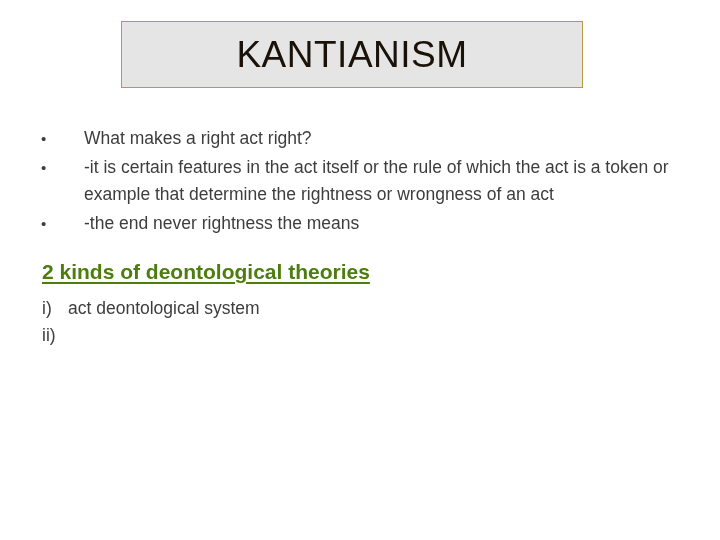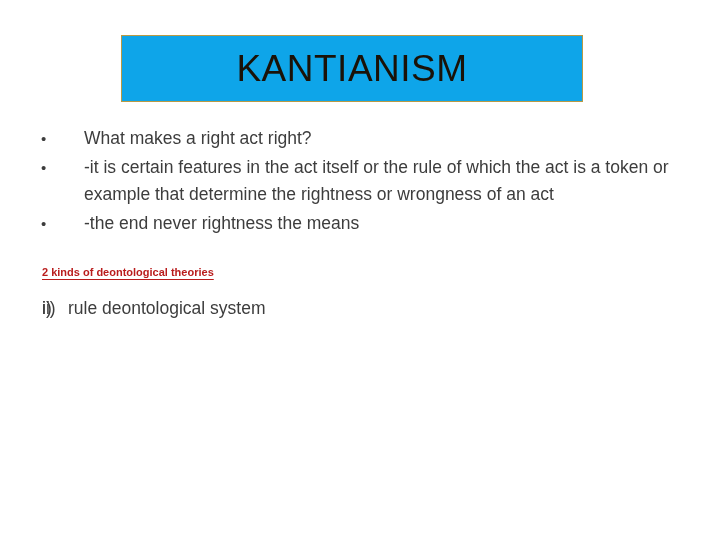--- a/index.html
+++ b/index.html
@@ -21,24 +21,24 @@
     top: 0;
     width: 720px;
     height: 540px;
     background: #ffffff;
   }
 
   
   #title-banner {
     position: absolute;
     left: 121px;
-    top: 35px;
+    top: 21px;
     width: 462px;
     height: 67px;
-    background: #0ea5e9;
+    background: #e5e5e5;
     border: 1px solid #b89a45;
     box-sizing: border-box;
     display: flex;
     align-items: center;
     justify-content: center;
   }
   #title-text {
     font-family: "Liberation Sans", sans-serif;
     font-size: 37px;
     font-weight: 400;
@@ -76,24 +76,24 @@
   .bullet-row .btext {
     display: block;
     margin-left: 16px;
   }
 
   .spacer-1 { height: 20px; }
 
   #section-heading {
     position: relative;
     margin-left: 6px;
-    font-size: 11px;
+    font-size: 21px;
     line-height: 26px;
     font-weight: bold;
-    color: #b91c1c;
+    color: #4d7c0f;
     text-decoration: underline;
     text-underline-offset: 3px;
     display: inline-block;
     font-family: "Liberation Sans", sans-serif;
   }
 
   .spacer-2 { height: 10px; }
 
   .num-row {
     position: relative;
@@ -142,21 +142,21 @@
     <div class="spacer-1"></div>
 
     <div>
       <span id="section-heading">2 kinds of deontological theories</span>
     </div>
 
     <div class="spacer-2"></div>
 
     <div class="num-row">
       <span class="marker">i)</span>
+      <span>act deontological system</span>
     </div>
 
     <div class="num-row">
       <span class="marker">ii)</span>
-      <span>rule deontological system</span>
     </div>
 
   </div>
 </div>
 
 </body></html>

